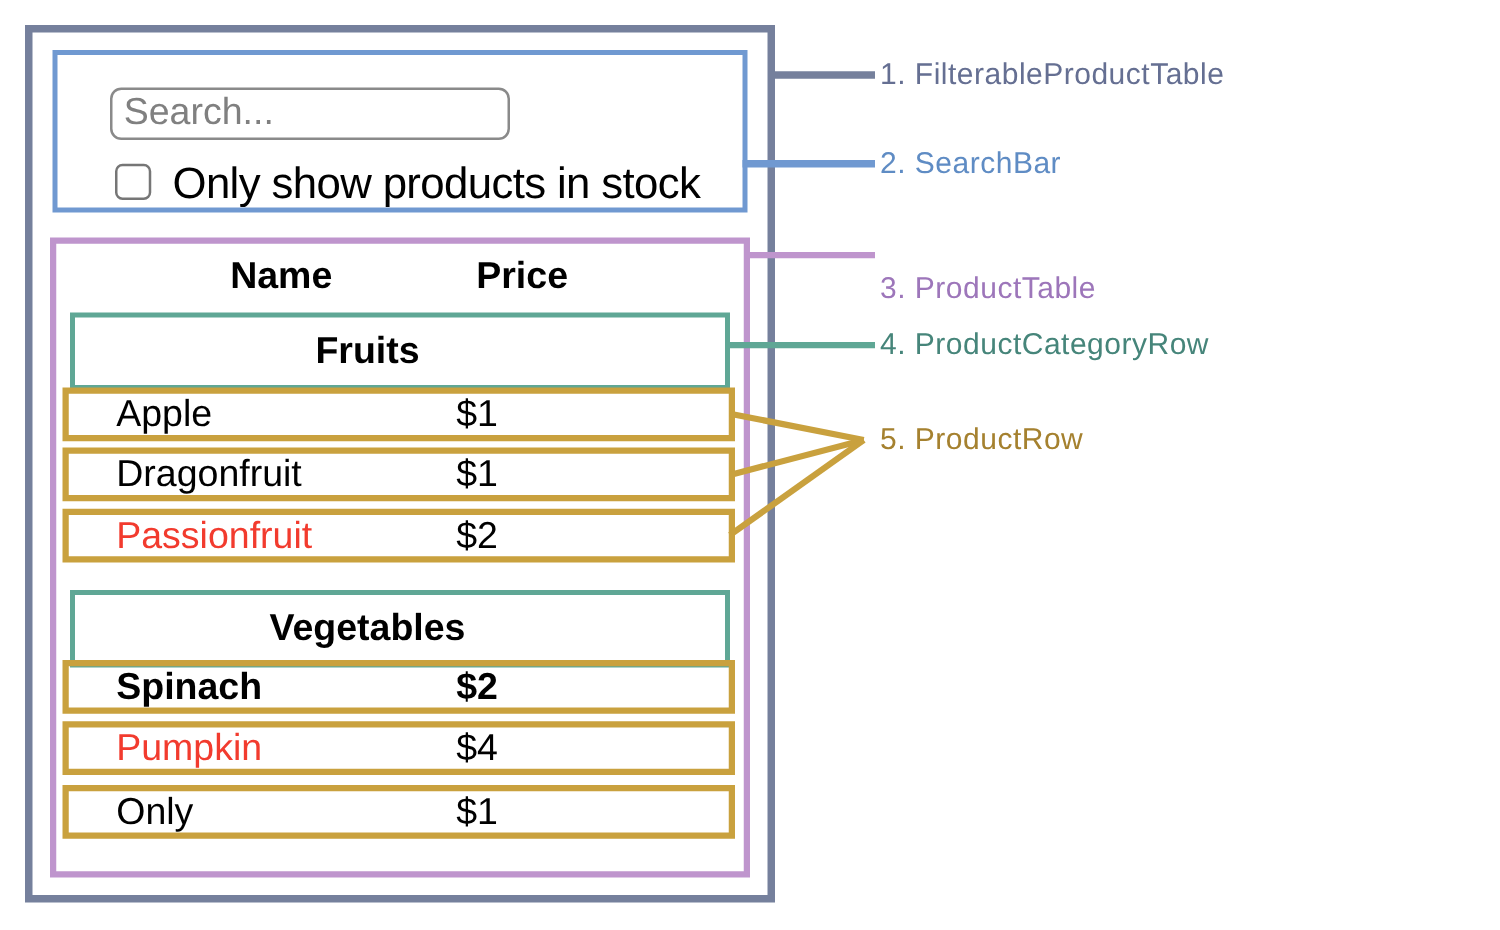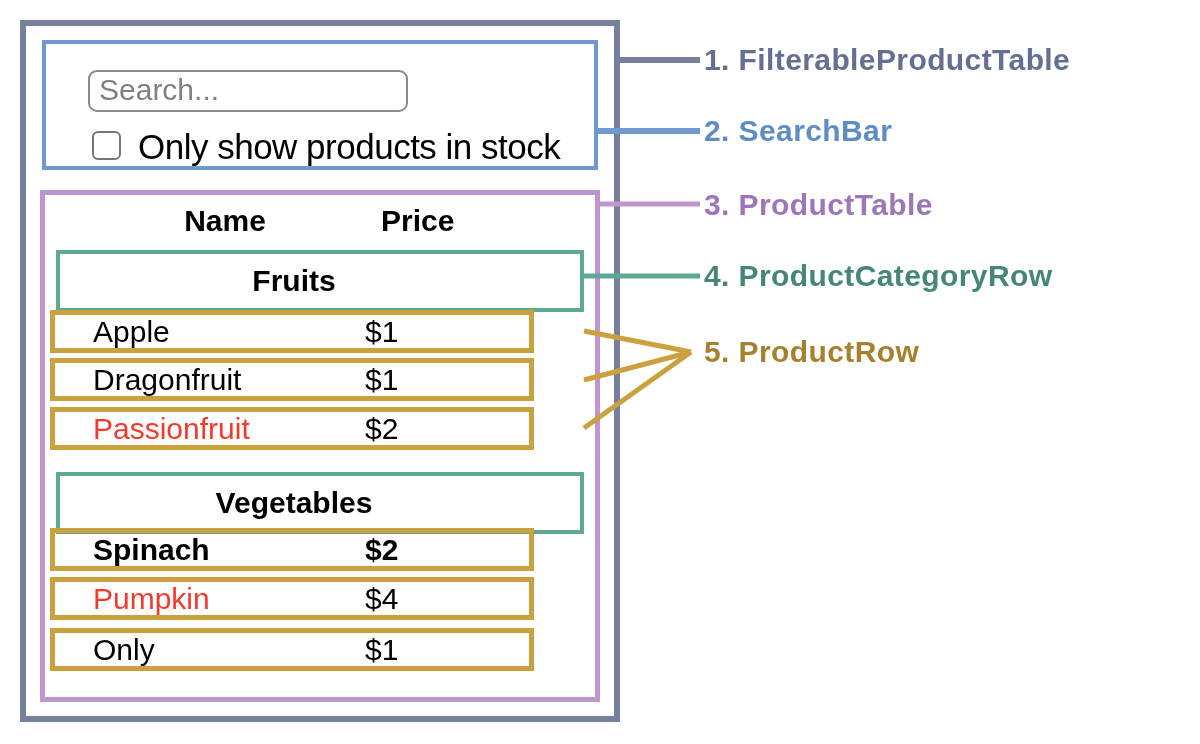--- a/index.html
+++ b/index.html
@@ -30,30 +30,30 @@
   .th-name{left:125px;width:200px;text-align:center;}
   .th-price{left:381px;}
   .catbox{
     position:absolute;left:56px;width:528px;height:62px;box-sizing:border-box;
     border-width:4px;border-style:solid;display:flex;align-items:center;justify-content:center;
     padding-right:52px;font-size:30px;font-weight:bold;
   }
   .cat-fruits{top:250px;}
   .cat-vegetables{top:472px;}
   .prow{
-    position:absolute;left:50px;width:484px;height:43px;box-sizing:border-box;
+    position:absolute;left:50px;width:538px;height:43px;box-sizing:border-box;
     border-width:5px;border-style:solid;display:flex;align-items:center;font-size:30px;
   }
   .prow .pname{margin-left:38px;white-space:nowrap;}
   .prow .pprice{position:absolute;left:310px;}
   .r1{top:310px}.r2{top:358px}.r3{top:407px}.r4{top:528px}.r5{top:577px}.r6{top:628px}
   .overlay{position:absolute;left:0;top:0;width:1200px;height:744px;pointer-events:none;}
   .hlabel{
     position:absolute;left:704px;transform:translateY(-50%);
-    font-size:30px;font-weight:700;letter-spacing:0.4px;white-space:nowrap;
+    font-size:24px;font-weight:400;letter-spacing:0.4px;white-space:nowrap;
   }
   .hl1{top:60px}.hl2{top:131px}.hl3{top:205px}.hl4{top:276px}.hl5{top:352px}
 </style>
 </head>
 <body>
 
 <div class="canvas">
 
   <div class="box outer-box" style="border-color: rgb(117, 128, 156);"></div>
 
@@ -105,17 +105,17 @@
     <line x1="594" y1="131" x2="700" y2="131" stroke-width="6" stroke="#7099d1"></line>
     <line x1="596" y1="204" x2="700" y2="204" stroke-width="5" stroke="#bf95cd"></line>
     <line x1="580" y1="276" x2="700" y2="276" stroke-width="5" stroke="#5fa795"></line>
     <line x1="584" y1="331" x2="691" y2="352" stroke-width="5" stroke="#c9a13e"></line>
     <line x1="584" y1="380" x2="691" y2="352" stroke-width="5" stroke="#c9a13e"></line>
     <line x1="584" y1="428" x2="691" y2="352" stroke-width="5" stroke="#c9a13e"></line>
   </svg>
 
   <div class="hlabel hl1" style="color: rgb(101, 111, 146);">1. FilterableProductTable</div>
   <div class="hlabel hl2" style="color: rgb(95, 140, 196);">2. SearchBar</div>
-  <div class="hlabel hl3" style="color: rgb(157, 118, 186);">3. ProductTable</div>
+  <div class="hlabel hl3" style="color: rgb(157, 118, 186); margin-top: 26px;">3. ProductTable</div>
   <div class="hlabel hl4" style="color: rgb(70, 133, 122);">4. ProductCategoryRow</div>
   <div class="hlabel hl5" style="color: rgb(165, 129, 47);">5. ProductRow</div>
 
 </div>
 
 </body></html>

